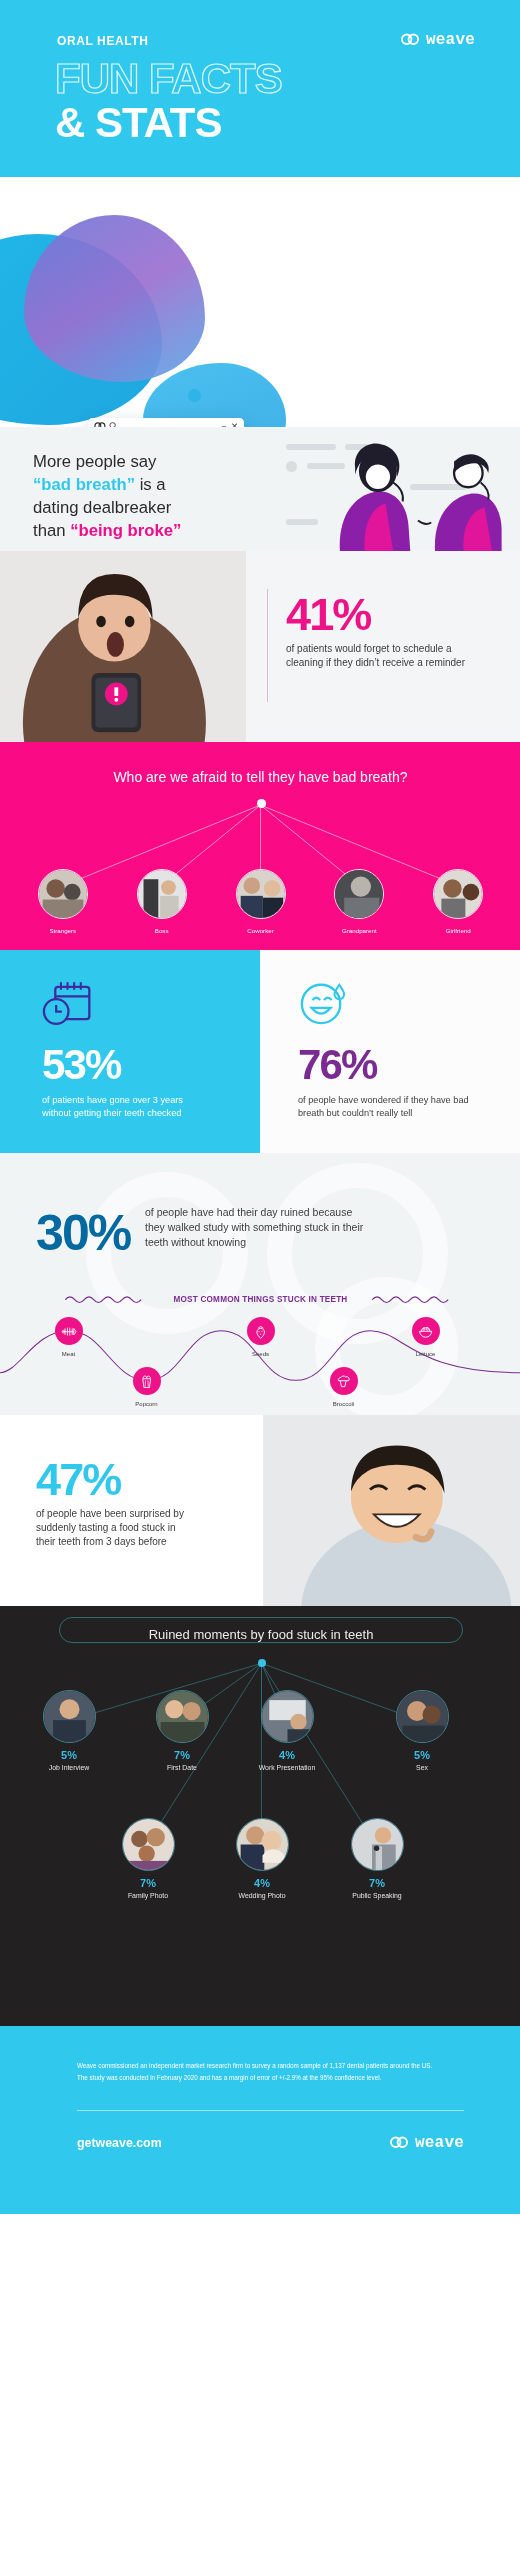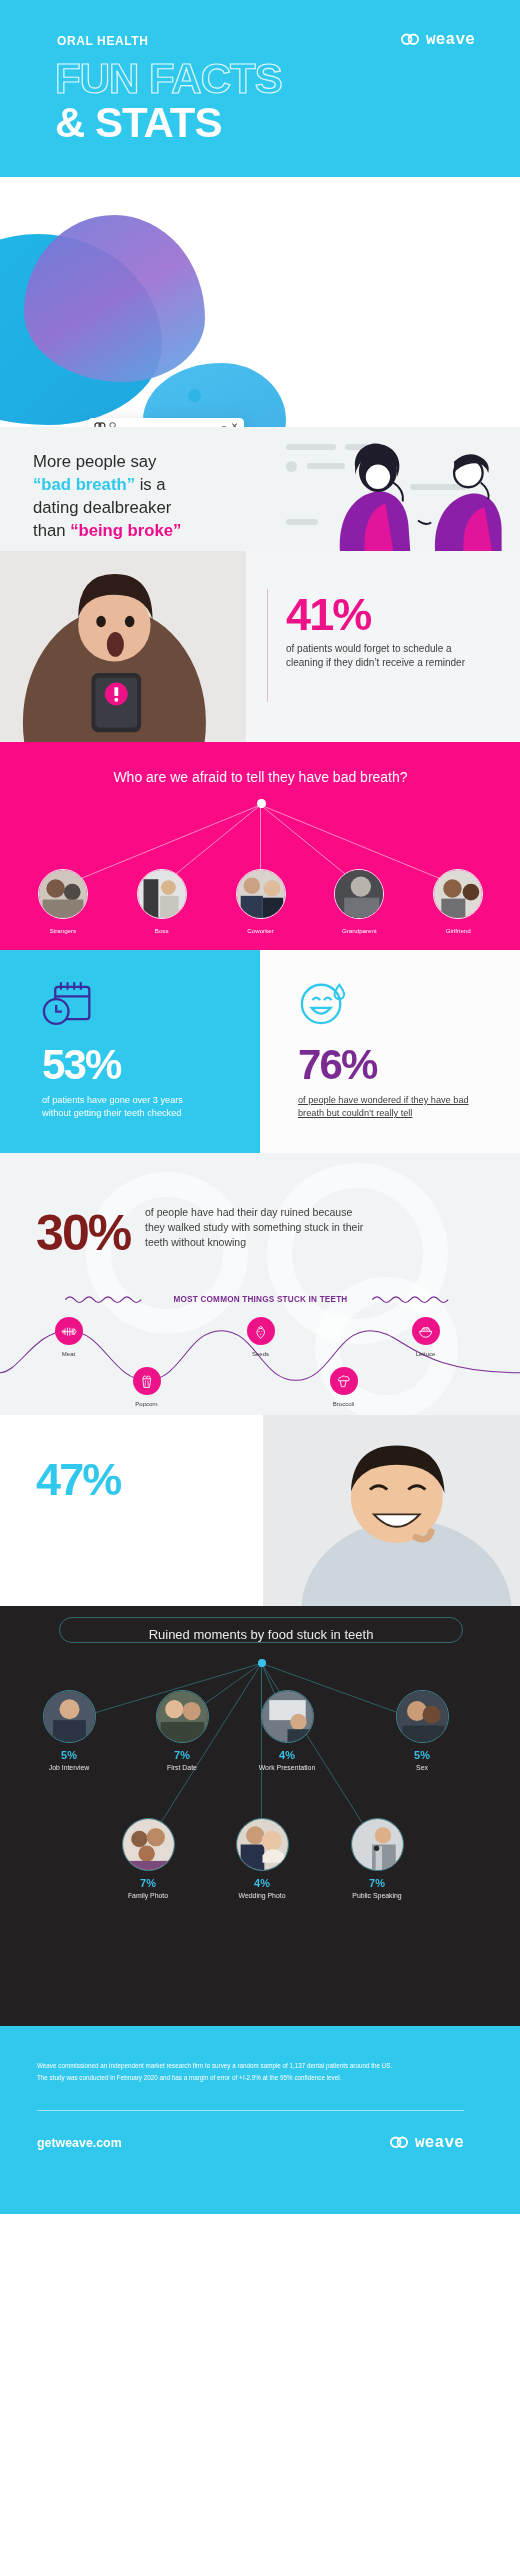--- a/index.html
+++ b/index.html
@@ -75,21 +75,21 @@
   .person-label { color:#fff; font-size:6.2px; margin-top:7.6px; }
 
   
   .sec-split { height:203px; display:flex; }
   .half-cyan { width:260px; background:#30c8ec; padding:27px 13px 0 42px; position:relative; }
   .half-white { width:260px; background:#fcfcfc; padding:27px 0 0 38px; position:relative; }
   .icon-box { height:52px; display:flex; align-items:center; }
   .num53 { color:#fff; font-size:42px; font-weight:bold; letter-spacing:-1.9px; line-height:1; margin-top:15.3px; }
   .cap53 { color:#fff; font-size:9.2px; line-height:1.45; margin-top:7.6px; width:168px; }
   .num76 { color:#7a2b91; font-size:42px; font-weight:bold; letter-spacing:-1.9px; line-height:1; margin-top:15.3px; }
-  .cap76 { color:#3d3d3d; font-size:9.2px; line-height:1.45; margin-top:7.6px; width:181px;text-decoration:underline; }
+  .cap76 { color:#3d3d3d; font-size:9.2px; line-height:1.45; margin-top:7.6px; width:181px; }
 
   
   .sec30 { height:262px; background:#f1f4f5; position:relative; overflow:hidden; }
   .ghost { position:absolute; border-radius:50%; border:25px solid rgba(255,255,255,.55); }
   .stat30 { position:absolute; left:36px; top:57px; }
   .cap30 { position:absolute; left:145px; top:52px; width:221px; font-size:10.5px; line-height:1.45; color:#3d3d3d; }
   .wave-head { position:absolute; left:0; right:0; top:141px; display:flex; align-items:center;
     justify-content:center; gap:25px; }
   .wave-head-txt { color:#7a2b91; font-size:8.2px; font-weight:bold; letter-spacing:0.2px; }
   .food-row { position:absolute; left:0; right:0; top:170px; height:86px; }
@@ -109,21 +109,21 @@
     border:1px solid #2f6b73; border-radius:23px; display:flex; align-items:flex-end; justify-content:center; }
   .dark-pill span { color:#eaeaea; font-size:13px; }
   .dark-hub { position:absolute; left:258px; top:53px; width:7.6px; height:7.6px; border-radius:50%; background:#39bfe8; }
   .dk-item { position:absolute; text-align:center; width:74px; }
   .dk-pic { width:53px; height:53px; border-radius:50%; margin:0 auto;
     border:1.4px solid #3f8c9b; overflow:hidden; position:relative; }
   .dk-pct { color:#39bfe8; font-size:11px; font-weight:bold; margin-top:5.7px; }
   .dk-lab { color:#e6e6e6; font-size:6.9px; line-height:1.35; margin-top:1.9px; }
 
   
-  .footer { height:188px; background:#30c8ec; position:relative; padding:34px 57px 0 37px; }
+  .footer { height:188px; background:#30c8ec; position:relative; padding:34px 57px 0 77px; }
   .foot-note { color:#fff; font-size:6.3px; line-height:1.95; }
   .foot-rule { height:1px; background:rgba(255,255,255,.55); margin-top:25px; }
   .foot-bottom { display:flex; align-items:center; justify-content:space-between; margin-top:23px; }
   .foot-url { color:#fff; font-size:12.4px; font-weight:bold; }
 
   .imgph { position:absolute; inset:0; }
 </style>
 </head>
 <body>
 
@@ -332,21 +332,21 @@
       <div class="cap76">of people have wondered if they have bad breath but couldn’t really tell</div>
     </div>
   </div>
 
   <div class="sec30">
     <div class="ghost" style="left:86px; top:19px; width:162px; height:162px;"></div>
     <div class="ghost" style="left:267px; top:9.5px; width:181px; height:181px;"></div>
     <div class="ghost" style="left:315px; top:124px; width:143px; height:143px;"></div>
 
     <div class="stat30">
-      <div class="big-num" style="color:#7f1d1d; font-size:50px">30%</div>
+      <div class="big-num" style="color:#0369a1; font-size:50px">30%</div>
     </div>
     <div class="cap30">of people have had their day ruined because they walked study with something stuck in their teeth without knowing</div>
 
     <div class="wave-head">
       <svg width="84" height="11.4" viewBox="0 0 88 12">
         <path d="M0 6 q5 -6 10 0 t10 0 t10 0 t10 0 t10 0 t10 0 t10 0 t10 0" fill="none" stroke="#7a2b91" stroke-width="1.2"></path>
       </svg>
       <span class="wave-head-txt">MOST COMMON THINGS STUCK IN TEETH</span>
       <svg width="84" height="11.4" viewBox="0 0 88 12">
         <path d="M0 6 q5 -6 10 0 t10 0 t10 0 t10 0 t10 0 t10 0 t10 0 t10 0" fill="none" stroke="#7a2b91" stroke-width="1.2"></path>
@@ -421,20 +421,21 @@
         <circle cx="140" cy="86" r="48" fill="#f0c49c"></circle>
         <path d="M92 80 q2 -48 48 -48 q48 0 50 50 q-10 -30 -50 -30 q-38 0 -48 28z" fill="#241a14"></path>
         <path d="M112 78 q9 -8 18 0" stroke="#241a14" stroke-width="3" fill="none"></path>
         <path d="M152 78 q9 -8 18 0" stroke="#241a14" stroke-width="3" fill="none"></path>
         <path d="M116 104 q24 26 48 0 z" fill="#fff" stroke="#3a2b20" stroke-width="2"></path>
         <path d="M160 128 q12 6 16 -6" stroke="#d9a87e" stroke-width="7" fill="none" stroke-linecap="round"></path>
       </svg>
     </div>
     <div class="stat47">
       <div class="big-num" style="color:#30c8ec">47%</div>
+      <div class="cap" style="width:157px">of people have been surprised by suddenly tasting a food stuck in their teeth from 3 days before</div>
     </div>
   </div>
 
   <div class="sec-dark">
     <div class="dark-pill">
       <span>Ruined moments by food stuck in teeth</span>
     </div>
     <svg style="position:absolute;left:0;top:0;width:521px;height:420px" viewBox="0 0 546 440" width="521" height="420">
       <line x1="274" y1="60" x2="72" y2="120" stroke="#2f6b73" stroke-width=".9"></line>
       <line x1="274" y1="60" x2="190" y2="120" stroke="#2f6b73" stroke-width=".9"></line>

